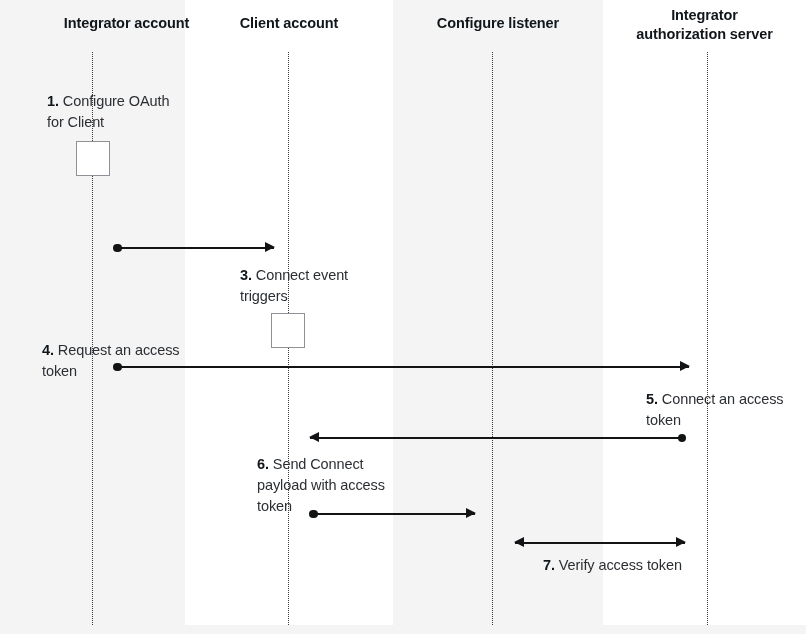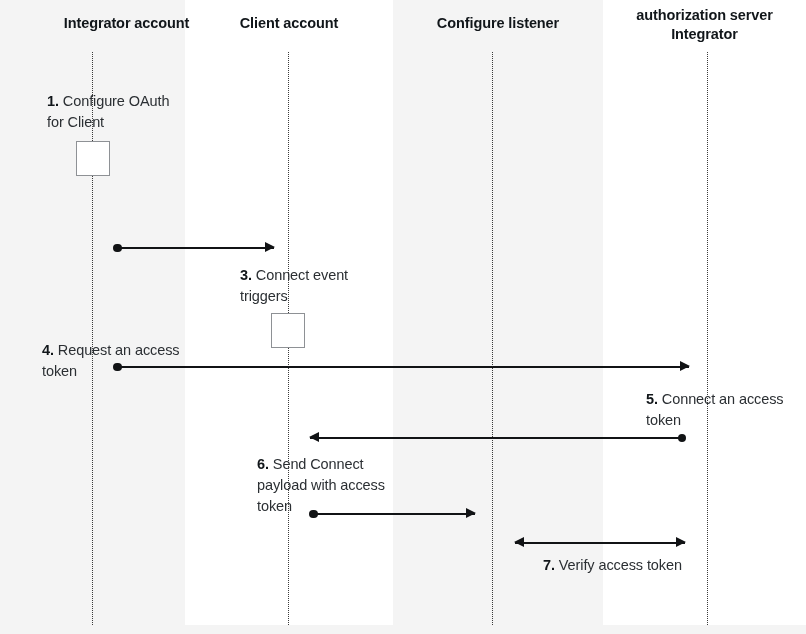--- a/index.html
+++ b/index.html
@@ -94,22 +94,22 @@
   <div class="band gray" style="left:0px;width:185px;"></div>
   <div class="band white" style="left:185px;width:208px;"></div>
   <div class="band gray" style="left:393px;width:210px;"></div>
   <div class="band white" style="left:603px;width:203px;"></div>
   <div class="bottom-strip"></div>
 
   <div class="col-header" style="left:0px;width:185px;padding-left:34px;">Integrator account</div>
   <div class="col-header" style="left:185px;width:208px;">Client account</div>
   <div class="col-header" style="left:393px;width:210px;">Configure listener</div>
   <div class="col-header" style="left:603px;width:203px;top:6px;">
+    <div>Integrator</div>
     <div>authorization server</div>
-    <div>Integrator</div>
   </div>
 
   <div class="lifeline" style="left:92px;"></div>
   <div class="lifeline" style="left:288px;"></div>
   <div class="lifeline" style="left:492px;"></div>
   <div class="lifeline" style="left:707px;"></div>
 
   <div class="msg-label" style="left:47px;top:91px;width:140px;">
     <span class="num">1.</span>
     <span>Configure OAuth for Client</span>

